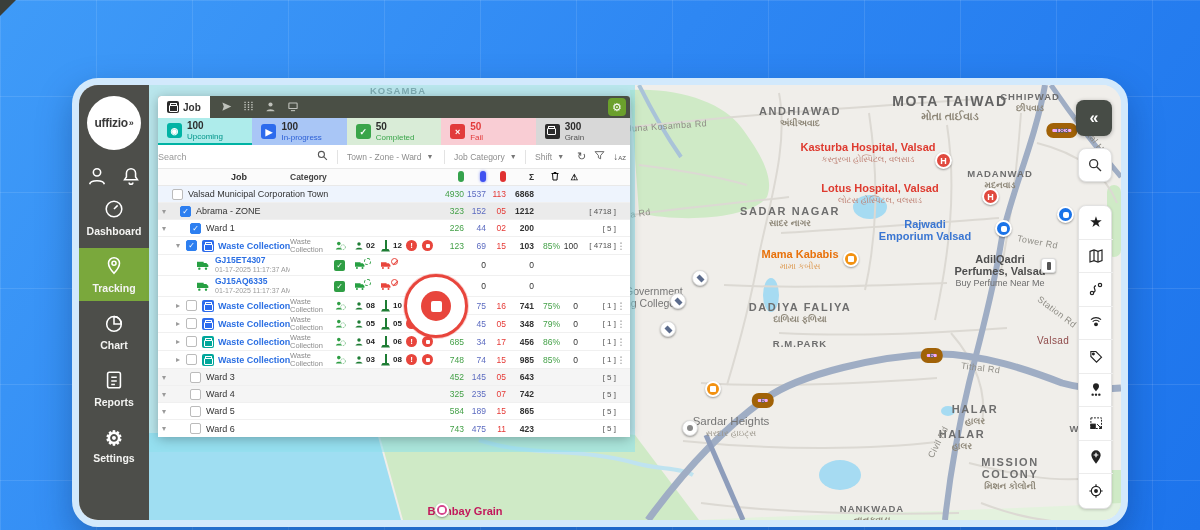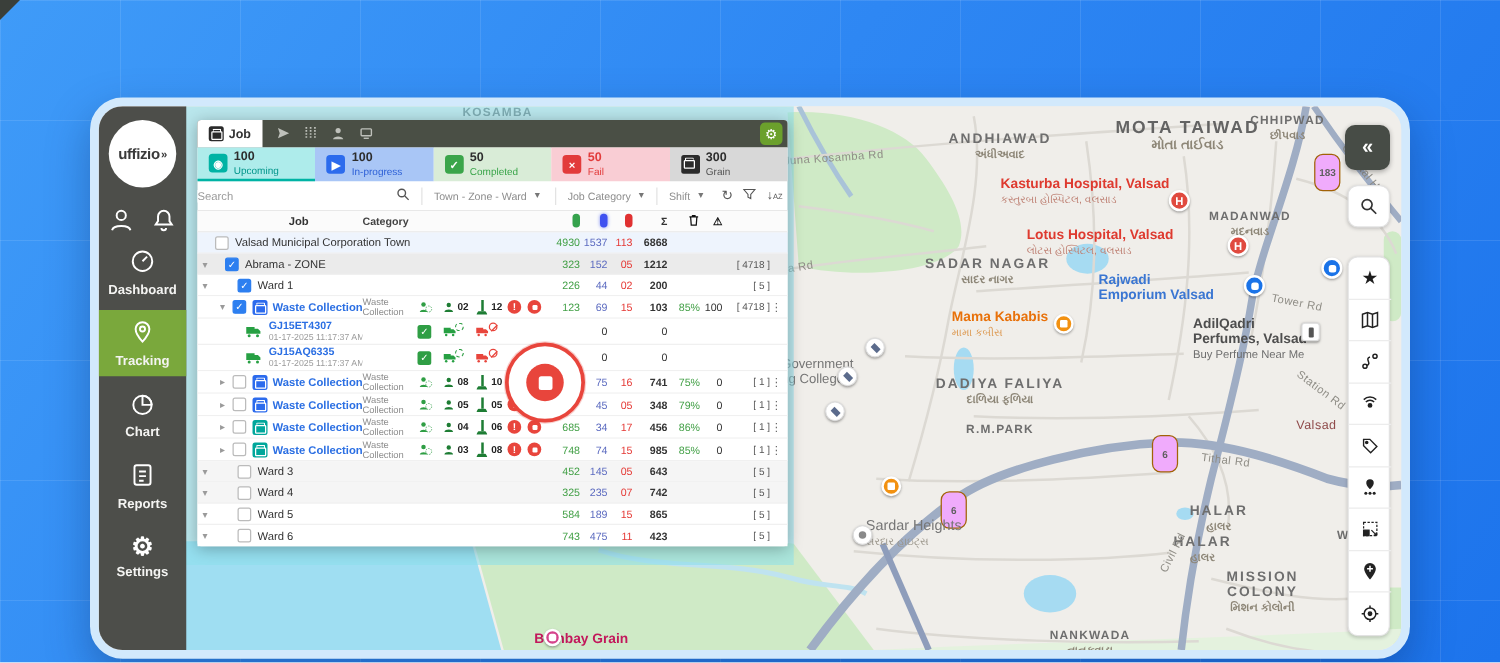--- a/index.html
+++ b/index.html
@@ -14,42 +14,42 @@
 .content{position:absolute;inset:0;width:1042px;height:435px}
 
 .map{position:absolute;inset:0;background:#f0eeea}
 .map svg.base{position:absolute;left:0;top:0}
 .mlbl{position:absolute;z-index:3;color:#6e6e6e;font-weight:bold;font-size:11px;letter-spacing:1.6px;white-space:nowrap;text-align:center;transform:translateX(-50%)}
 .mlbl .gj{display:block;font-weight:bold;letter-spacing:0;font-size:9px;color:#8d8677;margin-top:1px}
 .mlbl.big{font-size:14px;color:#636363}
 .mlbl.big .gj{font-size:11px}
 .mlbl.sm{font-size:9.5px;letter-spacing:1px}
 .mroad{position:absolute;z-index:3;color:#8f8d86;font-size:9px;white-space:nowrap;letter-spacing:.4px}
-.mpoi{position:absolute;z-index:3;font-size:11px;font-weight:bold;white-space:nowrap;text-align:left;transform:translateX(-50%)}
+.mpoi{position:absolute;z-index:3;font-size:11px;font-weight:bold;white-space:nowrap;text-align:center;transform:translateX(-50%)}
 .mpoi .gj{display:block;font-weight:normal;font-size:8.5px;margin-top:1px}
 .poi-red{color:#de3a2f}.poi-red .gj{color:#bf8275}
 .poi-blue{color:#3a76d2}
 .poi-orange{color:#e8710a}.poi-orange .gj{color:#dd9b55}
 .poi-dark{color:#4e4e4e}.poi-dark .sub2{display:block;font-weight:normal;font-size:9px;color:#6e6e6e;margin-top:1px}
 .poi-gray{color:#767676}.poi-gray .gj{color:#9a958a}
 .poi-pink{color:#c2185b}
 .mmark{position:absolute;z-index:3;display:flex;align-items:center;justify-content:center;border-radius:50%;box-shadow:0 1px 2px rgba(0,0,0,.35);border:2px solid #fff;color:#fff;font-weight:bold}
 .mk-red{width:17px;height:17px;background:#e04a3f;font-size:9px}
 .mk-blue{width:17px;height:17px;background:#1a73e8}
 .mk-orange{width:16px;height:16px;background:#f29111}
 .mk-pink{width:14px;height:14px;background:#d5458c}
 .mk-cap{width:16px;height:16px;background:#fff;border:1px solid #ddd}
 .mk-cap i{display:block;width:7px;height:7px;background:#5b6b8c;transform:rotate(45deg) scaleY(.62)}
 .mk-dot{width:16px;height:16px;background:#fff;border:1px solid #ddd}
 .mk-dot i{display:block;width:6px;height:6px;border-radius:50%;background:#8a8a8a}
 .mk-sq{width:15px;height:15px;background:#fff;border:1px solid #ddd;border-radius:3px}
 .mk-sq i{display:block;width:4px;height:8px;background:#555;border-radius:1px}
 .mk-blue i,.mk-pink i{display:block;width:6px;height:6px;background:#fff;border-radius:2px}
 .mk-orange i{display:block;width:6px;height:6px;background:#fff;border-radius:1px}
-.shield{position:absolute;z-index:3;min-width:21px;height:30px;padding:0 3px;background:#f0abfc;border:1px solid #a16207;border-radius:7px;font-size:8px;font-weight:bold;color:#5f5f5f;display:flex;align-items:center;justify-content:center;transform:translateX(-50%)}
+.shield{position:absolute;z-index:3;min-width:21px;height:15px;padding:0 3px;background:#f0abfc;border:6px solid #a16207;border-radius:7px;font-size:8px;font-weight:bold;color:#5f5f5f;display:flex;align-items:center;justify-content:center;transform:translateX(-50%)}
 .zone-highlight{position:absolute;left:69px;top:0;width:487px;height:367px;background:rgba(140,224,236,.55);z-index:4}
 
 .sidebar{position:absolute;left:0;top:0;width:70px;height:435px;background:#4d4e4a;z-index:6;display:flex;flex-direction:column;align-items:center}
 .logo{width:54px;height:54px;border-radius:50%;background:#fff;margin-top:11px;display:flex;align-items:center;justify-content:center;font-size:12px;font-weight:bold;color:#3a3a3a;letter-spacing:-.3px}
 .logo b{font-size:9px;margin-left:1px}
 .sb-icons{display:flex;gap:12px;margin-top:15px}
 .sb-icons .sic{width:22px;height:22px;cursor:pointer}
 .sb-item{width:70px;height:53px;margin-top:4px;display:flex;flex-direction:column;align-items:center;justify-content:center;gap:3px;cursor:pointer}
 .sb-item.active{background:#7aa83c}
 .sb-item span{font-size:10.5px;font-weight:bold;color:#f4f4f2}

